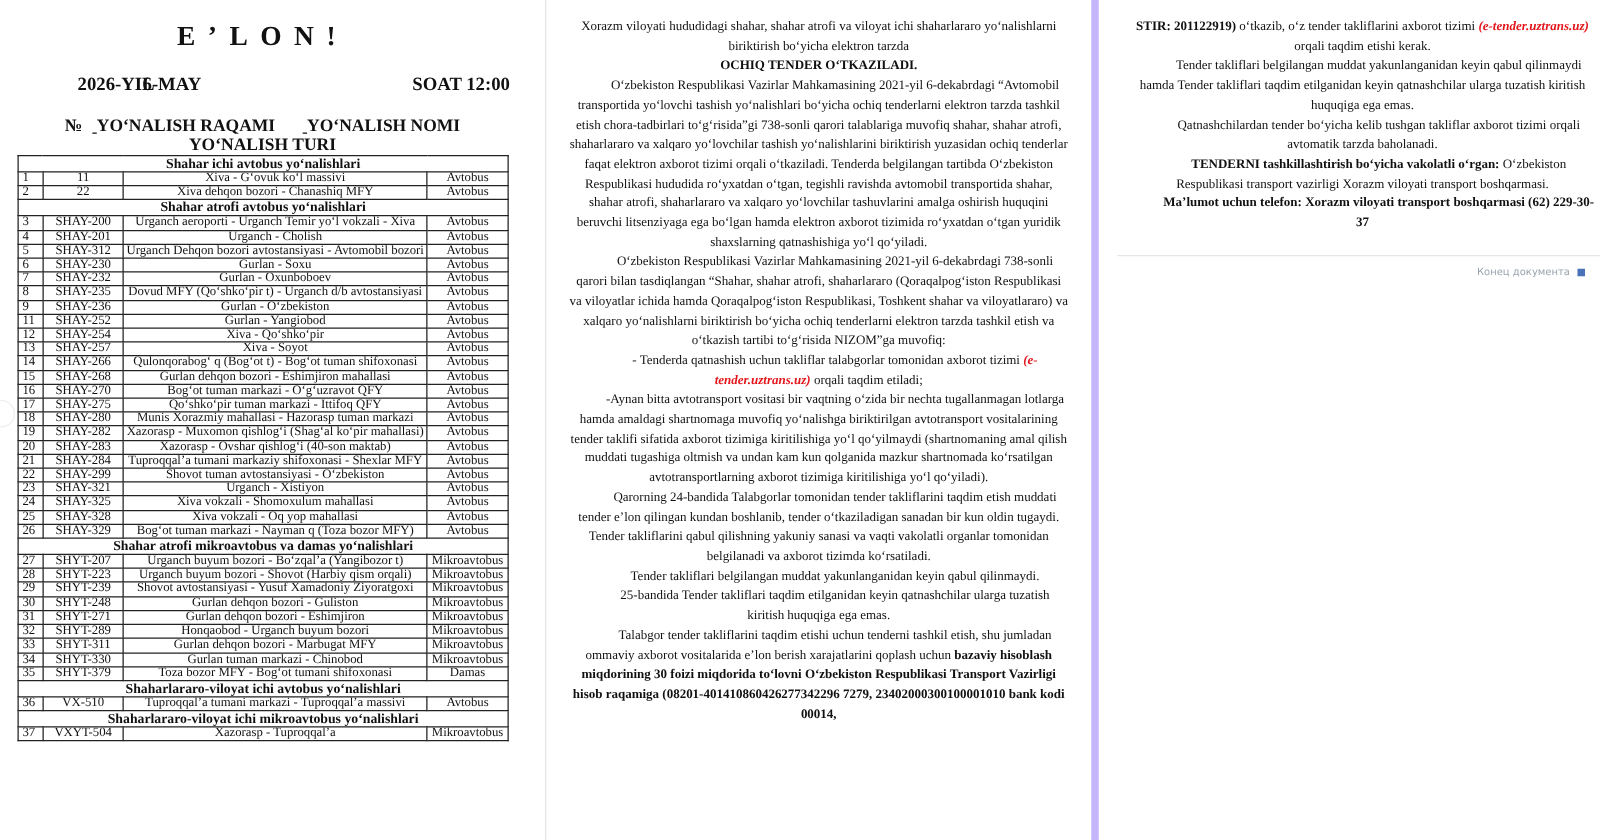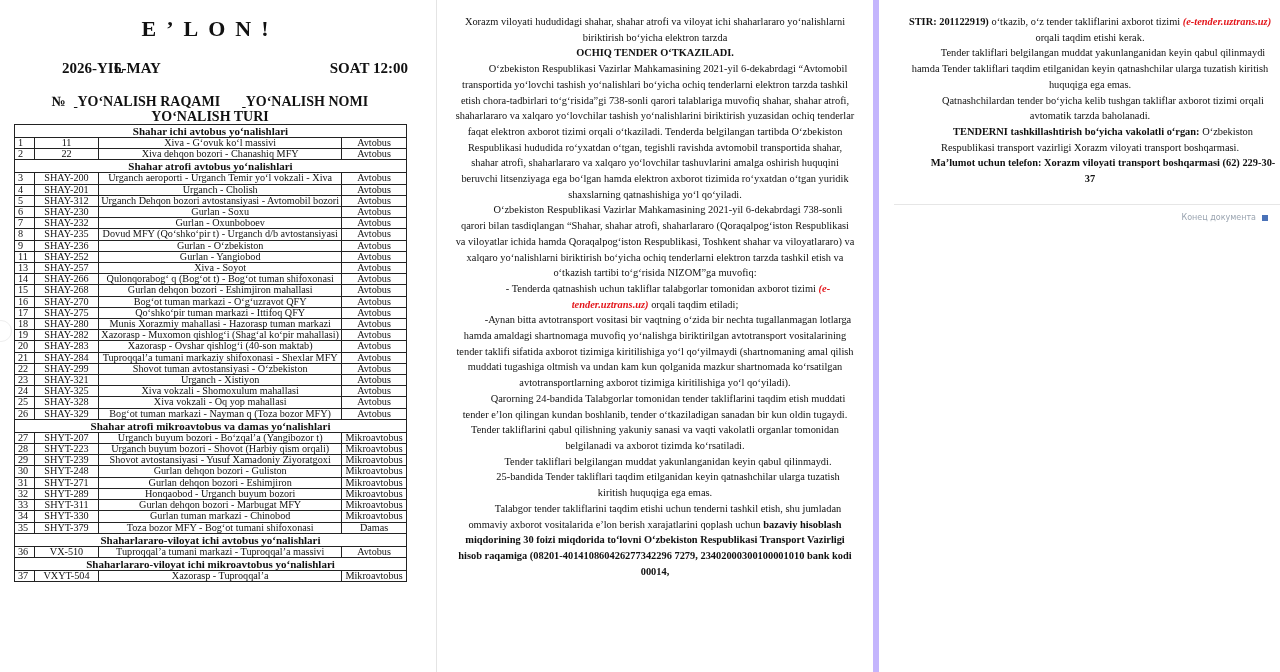--- a/index.html
+++ b/index.html
@@ -127,20 +127,26 @@
           <td class="name">Gurlan - O‘zbekiston</td>
           <td class="type">Avtobus</td>
         </tr>
         <tr>
           <td class="n">11</td>
           <td class="code">SHAY-252</td>
           <td class="name">Gurlan - Yangiobod</td>
           <td class="type">Avtobus</td>
         </tr>
         <tr>
+          <td class="n">12</td>
+          <td class="code">SHAY-254</td>
+          <td class="name">Xiva - Qo‘shko‘pir</td>
+          <td class="type">Avtobus</td>
+        </tr>
+        <tr>
           <td class="n">13</td>
           <td class="code">SHAY-257</td>
           <td class="name">Xiva - Soyot</td>
           <td class="type">Avtobus</td>
         </tr>
         <tr>
           <td class="n">14</td>
           <td class="code">SHAY-266</td>
           <td class="name">Qulonqorabog‘ q (Bog‘ot t) - Bog‘ot tuman shifoxonasi</td>
           <td class="type">Avtobus</td>

